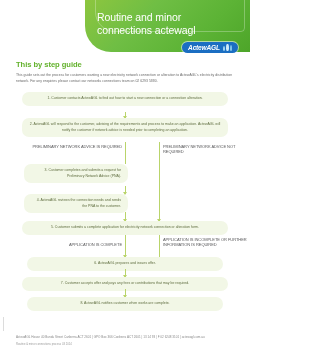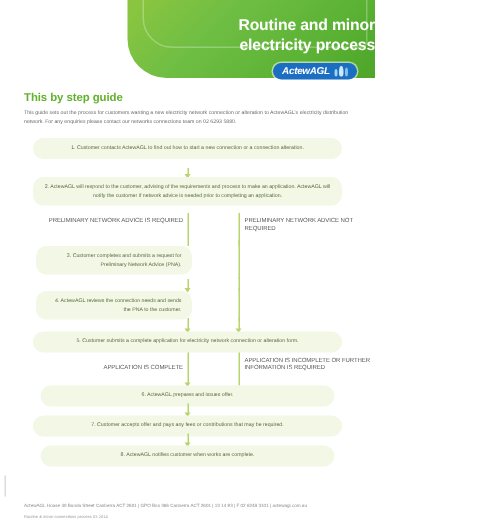--- a/index.html
+++ b/index.html
@@ -28,26 +28,25 @@
     position: absolute;
     top: -14px; left: 10px;
     width: 150px; height: 46px;
     border: 1px solid rgba(255,255,255,0.28);
     border-bottom-left-radius: 20px;
     border-bottom-right-radius: 4px;
     pointer-events: none;
   }
   .header-title {
     position: absolute;
-    right: 0; top: 11px;
+    right: 18px; top: 11px;
     width: 135px;
-    text-align: right;
     color: #ffffff;
     font-size: 10.5px;
-    font-weight: bold;
+    font-weight: normal;
     line-height: 1.22;
     letter-spacing: -0.1px;
   }
   .logo-chip {
     position: absolute;
     top: 42px; right: 12px;
     height: 11px;
     padding: 0 6px;
     background: #1b6ec2;
     border-radius: 5.5px;
@@ -165,21 +164,21 @@
 </style>
 </head>
 <body>
 
 <div id="page">
 
   <div class="header-band">
     <div class="header-inner-outline"></div>
     <div class="header-title">
       <div>Routine and minor</div>
-      <div>electricity process</div>
+      <div>connections actewagl</div>
     </div>
   </div>
 
   <div class="logo-chip">
     <span class="logo-word">ActewAGL</span>
     <span class="logo-marks">
         <i></i>
         <i></i>
         <i></i>
       </span>

